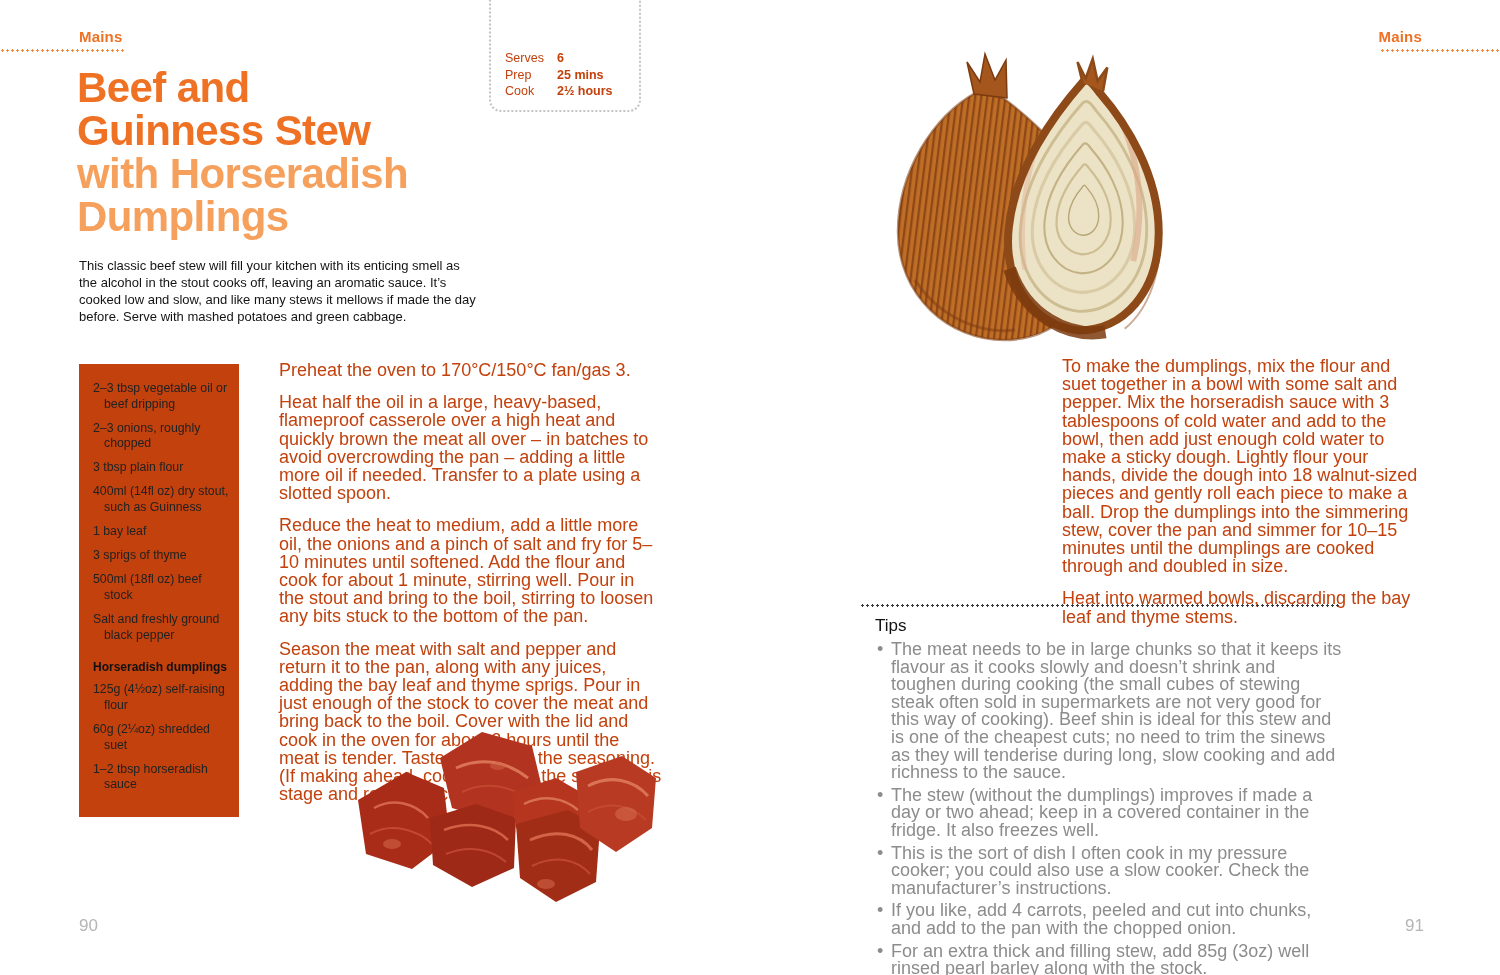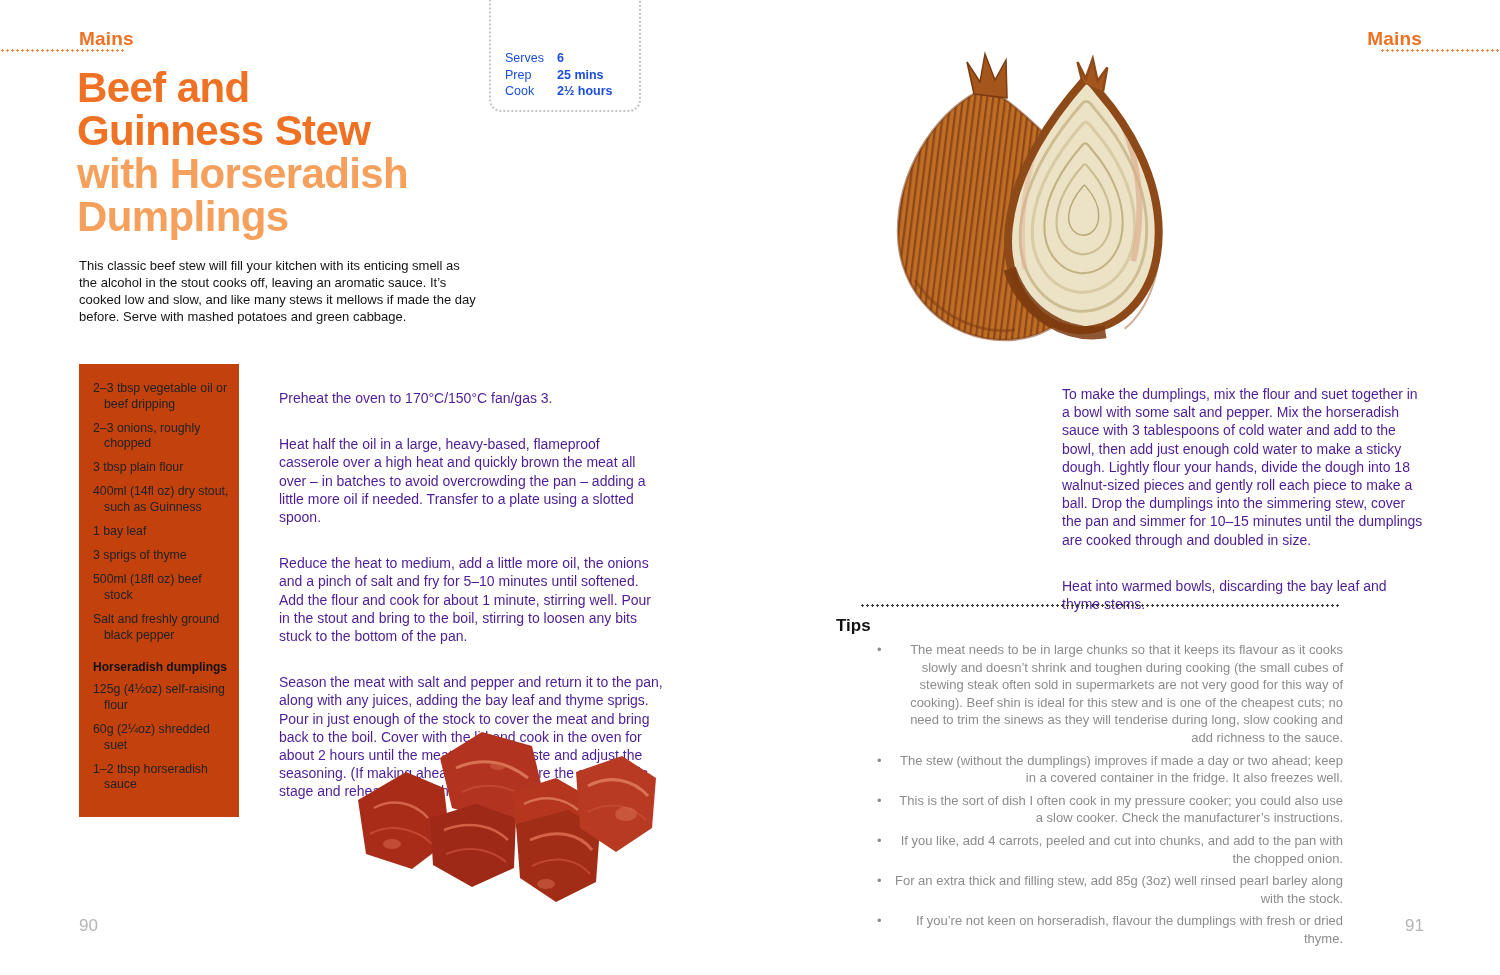--- a/index.html
+++ b/index.html
@@ -8,40 +8,40 @@
     position:relative;
     background:#ffffff;
     font-family:"Liberation Sans", sans-serif;
     color:#1c1c1c;
     overflow:hidden;
   }
   .abs { position:absolute; }
 
   
   .section-label {
-    font-size:19px; font-weight:700; color:#ee7124; letter-spacing:.2px;text-align:center;
+    font-size:15px; font-weight:700; color:#ee7124; letter-spacing:.2px;text-align:center;
   }
   .dotted-orange {
     height:3px;
     background-image:radial-gradient(circle, #f08a44 1.1px, transparent 1.3px);
     background-size:5px 3px; background-repeat:repeat-x;
   }
   .dotted-dark {
     height:3px;
     background-image:radial-gradient(circle, #3a3a3a 1.1px, transparent 1.3px);
     background-size:5px 3px; background-repeat:repeat-x;
   }
 
   
   .meta-box {
     left:489px; top:-14px; width:152px; height:126px;
     border:2px dotted #c4c4c4; border-radius:12px;
     padding:62px 0 0 14px; background:#fff;
   }
-  .meta-row { display:flex; font-size:12.5px; line-height:16.5px; color:#1d4ed8; }
+  .meta-row { display:flex; font-size:12.5px; line-height:16.5px; color:#c2410c; }
   .meta-row .lab { width:52px; font-weight:400; }
   .meta-row .val { font-weight:700; }
 
   
   .title { left:77px; top:66px; width:480px; font-weight:700; font-size:42px; line-height:43px; letter-spacing:-0.6px; }
   .title .t-dark { color:#ee7124; display:block; }
   .title .t-light { color:#f5a05c; display:block; }
 
   .intro { left:79px; top:257px; width:397px; font-size:13px; line-height:17px; font-weight:400; color:#141414; }
 
@@ -52,30 +52,30 @@
   }
   .ing-list { list-style:none; }
   .ing-list li {
     font-size:12.3px; line-height:15.6px; color:#222;
     padding-left:11px; text-indent:-11px; margin-bottom:8.5px;
   }
   .ing-heading { font-size:12px; font-weight:700; margin:17px 0 8px 0; color:#111; }
 
   
   .method-col { left:279px; top:361px; width:384px; }
-  .method-col p, .right-col p { font-size:14px; line-height:18.2px; color:#4c1d95; margin-bottom:14px;margin-top:28px; }
+  .method-col p, .right-col p { font-size:18px; line-height:18.2px; color:#c2410c; margin-bottom:14px; }
   .right-col { left:1062px; top:357px; width:362px; }
 
   
   .tips-rule { left:860px; top:604px; width:480px; }
-  .tips-heading { left:836px; top:616px; font-size:17px; font-weight:700; color:#111; }
+  .tips-heading { left:875px; top:616px; font-size:17px; font-weight:400; color:#111; }
   .tips-list { left:875px; top:641px; width:468px; list-style:none; }
   .tips-list li {
-    position:relative; font-size:13px; line-height:17.6px; color:#8c8c8c;
-    padding-left:16px; margin-bottom:5px;text-align:right;
+    position:relative; font-size:18px; line-height:17.6px; color:#8c8c8c;
+    padding-left:16px; margin-bottom:5px;
   }
   .tips-list li::before { content:"•"; position:absolute; left:2px; top:0; color:#8c8c8c; }
 
   .page-num { font-size:17px; color:#b5b5b5; }
 
   svg { display:block; }
 </style>
 </head>
 <body>
 

